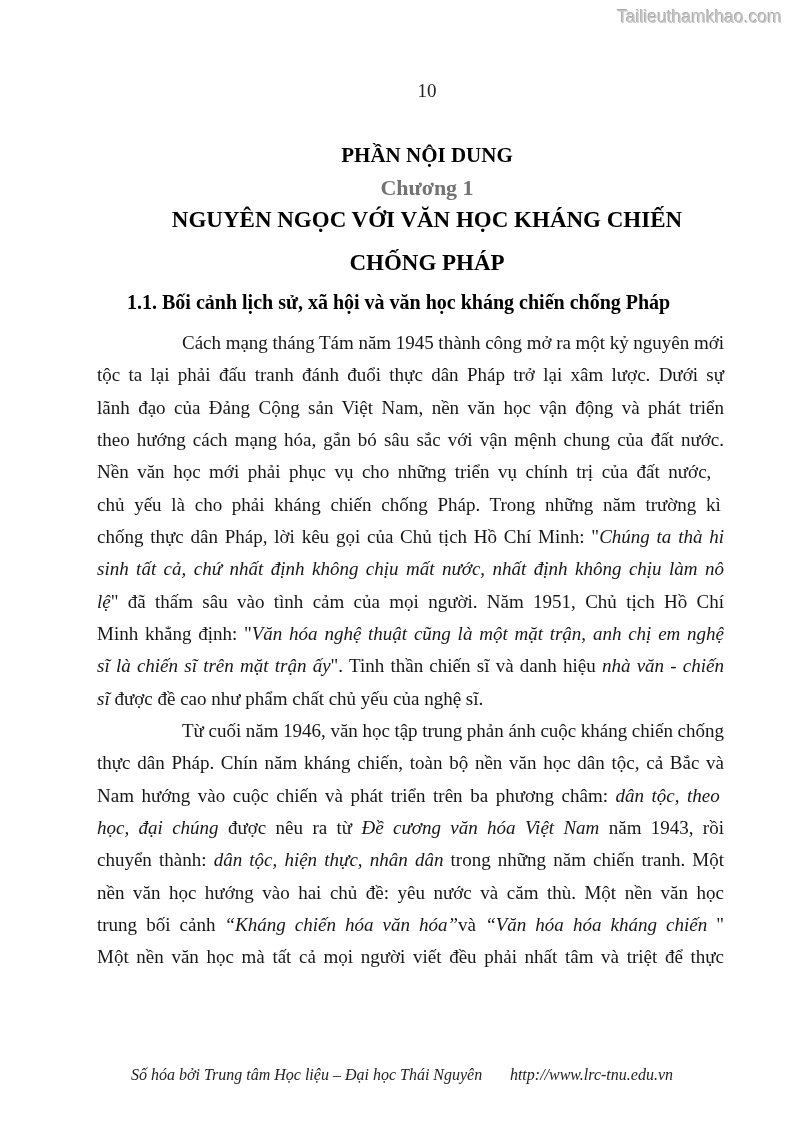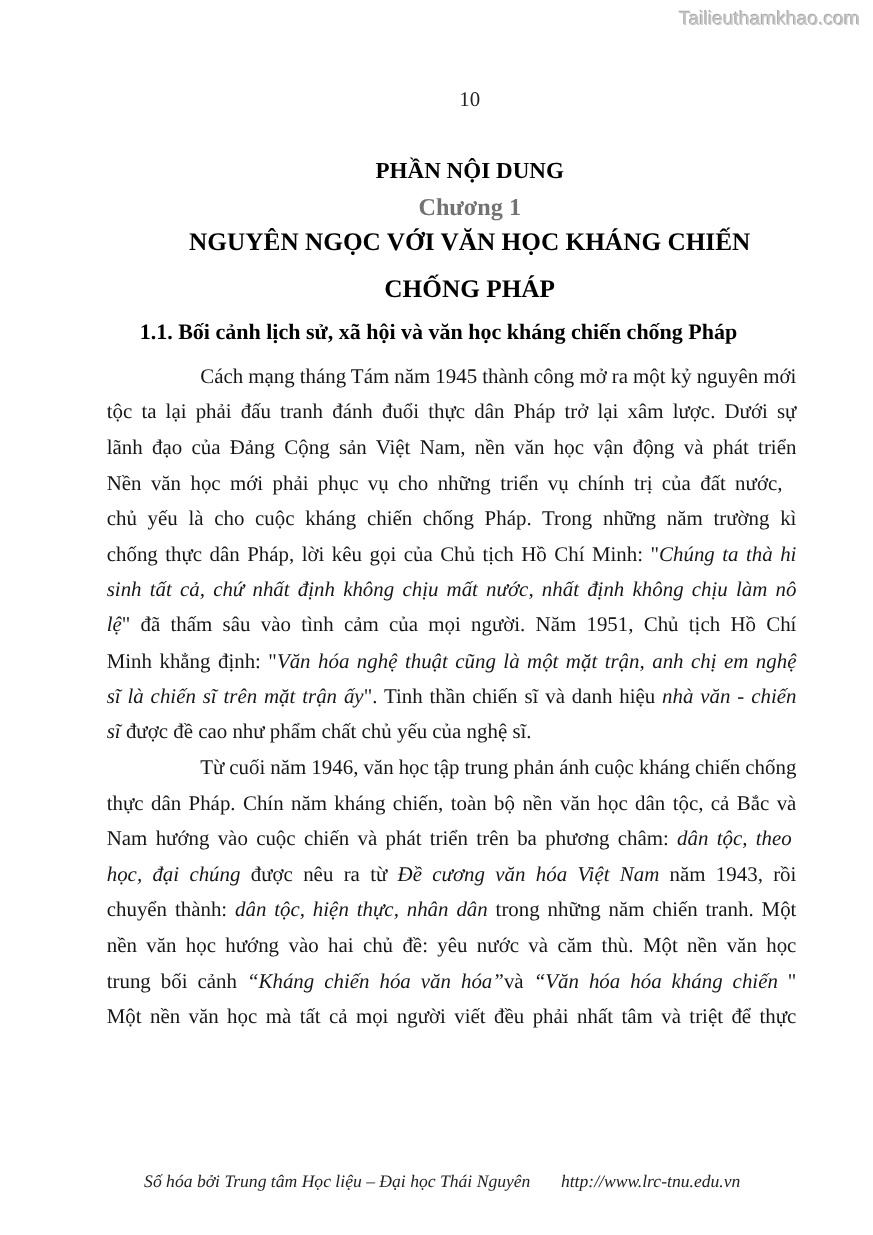--- a/index.html
+++ b/index.html
@@ -45,22 +45,23 @@
   <div class="center-col h-chapter">Chương 1</div>
   <div class="center-col h-title1">NGUYÊN NGỌC VỚI VĂN HỌC KHÁNG CHIẾN</div>
   <div class="center-col h-title2">CHỐNG PHÁP</div>
 
   <div class="section-heading">1.1. Bối cảnh lịch sử, xã hội và văn học kháng chiến chống Pháp</div>
 
   <div class="body-text">
       <div class="line" style="padding-left: 85px;"><span style="word-spacing: -0.133413px;"><span>Cách mạng tháng Tám năm 1945 thành công mở ra một kỷ nguyên mới</span></span></div>
       <div class="line"><span style="word-spacing: 3.56445px;"><span>tộc ta lại phải đấu tranh đánh đuổi thực dân Pháp trở lại xâm lược. Dưới sự</span></span></div>
       <div class="line"><span style="word-spacing: 3.69792px;"><span>lãnh đạo của Đảng Cộng sản Việt Nam, nền văn học vận động và phát triển</span></span></div>
+      <div class="line"><span style="word-spacing: 2.36354px;"><span>theo hướng cách mạng hóa, gắn bó sâu sắc với vận mệnh chung của đất nước.</span></span></div>
       <div class="line"><span style="word-spacing: 3.76979px;"><span>Nền văn học mới phải phục vụ cho những triển vụ chính trị của đất nước,</span></span></div>
-      <div class="line"><span style="word-spacing: 4.95673px;"><span>chủ yếu là cho cuộc kháng chiến chống Pháp. Trong những năm trường kì</span></span></div>
+      <div class="line"><span style="word-spacing: 4.95673px;"><span>chủ yếu là cho phải kháng chiến chống Pháp. Trong những năm trường kì</span></span></div>
       <div class="line"><span style="word-spacing: 2.03906px; text-align: center;"><span>chống thực dân Pháp, lời kêu gọi của Chủ tịch Hồ Chí Minh: "</span><i>Chúng ta thà hi</i></span></div>
       <div class="line"><span style="word-spacing: 2.69583px;"><i>sinh tất cả, chứ nhất định không chịu mất nước, nhất định không chịu làm nô</i></span></div>
       <div class="line"><span style="word-spacing: 4.57083px;"><i>lệ</i><span>" đã thấm sâu vào tình cảm của mọi người. Năm 1951, Chủ tịch Hồ Chí</span></span></div>
       <div class="line"><span style="word-spacing: 2.01979px;"><span>Minh khẳng định: "</span><i>Văn hóa nghệ thuật cũng là một mặt trận, anh chị em nghệ</i></span></div>
       <div class="line"><span style="word-spacing: 1.4783px;"><i>sĩ là chiến sĩ trên mặt trận ấy</i><span>". Tinh thần chiến sĩ và danh hiệu </span><i>nhà văn - chiến</i></span></div>
       <div class="line"><span><i>sĩ</i><span> được đề cao như phẩm chất chủ yếu của nghệ sĩ.</span></span></div>
       <div class="line" style="padding-left: 85px;"><span style="word-spacing: -0.174279px;"><span>Từ cuối năm 1946, văn học tập trung phản ánh cuộc kháng chiến chống</span></span></div>
       <div class="line"><span style="word-spacing: 1.97266px;"><span>thực dân Pháp. Chín năm kháng chiến, toàn bộ nền văn học dân tộc, cả Bắc và</span></span></div>
       <div class="line"><span style="word-spacing: 2.79688px;"><span>Nam hướng vào cuộc chiến và phát triển trên ba phương châm: </span><i>dân tộc, theo</i></span></div>
       <div class="line"><span style="word-spacing: 4.60625px;"><i>học, đại chúng</i><span> được nêu ra từ </span><i>Đề cương văn hóa Việt Nam</i><span> năm 1943, rồi</span></span></div>

